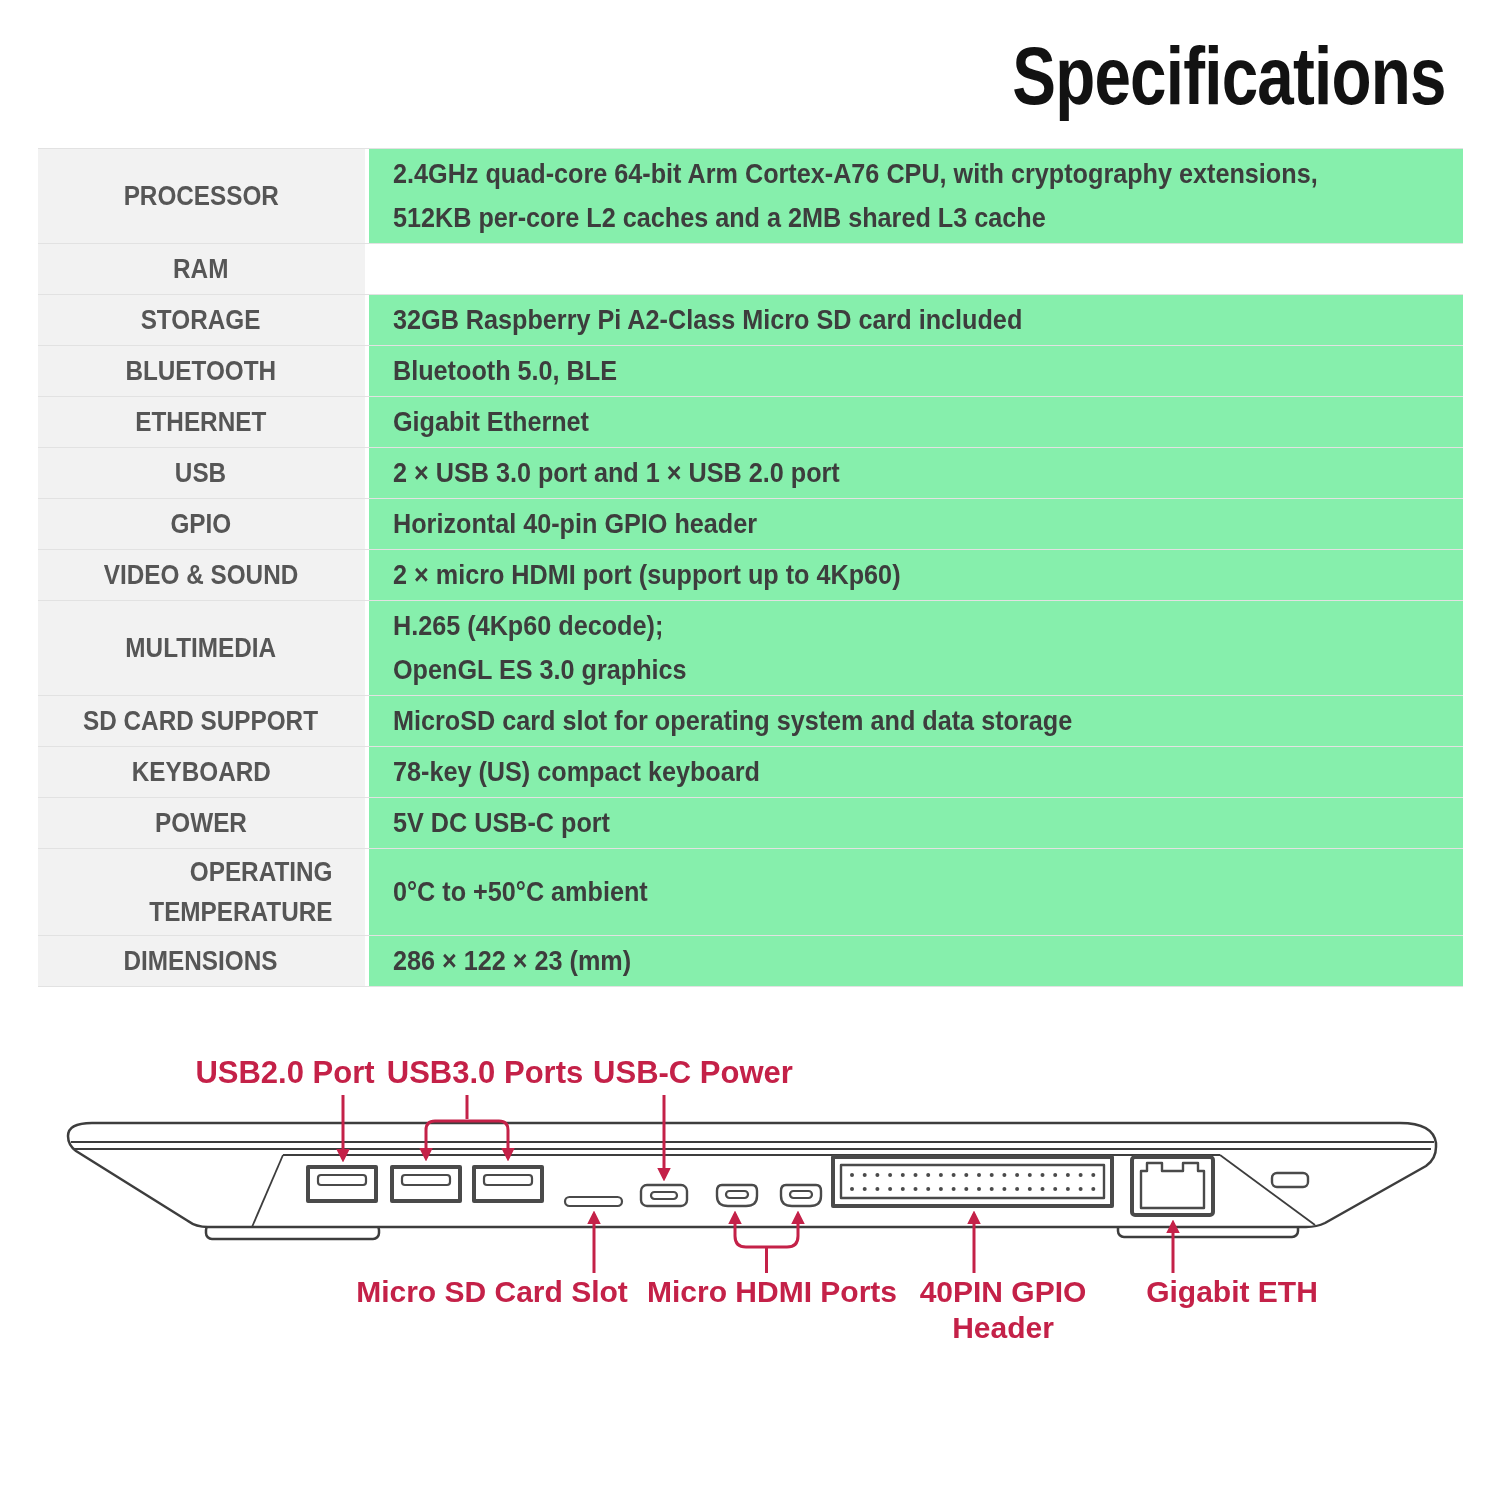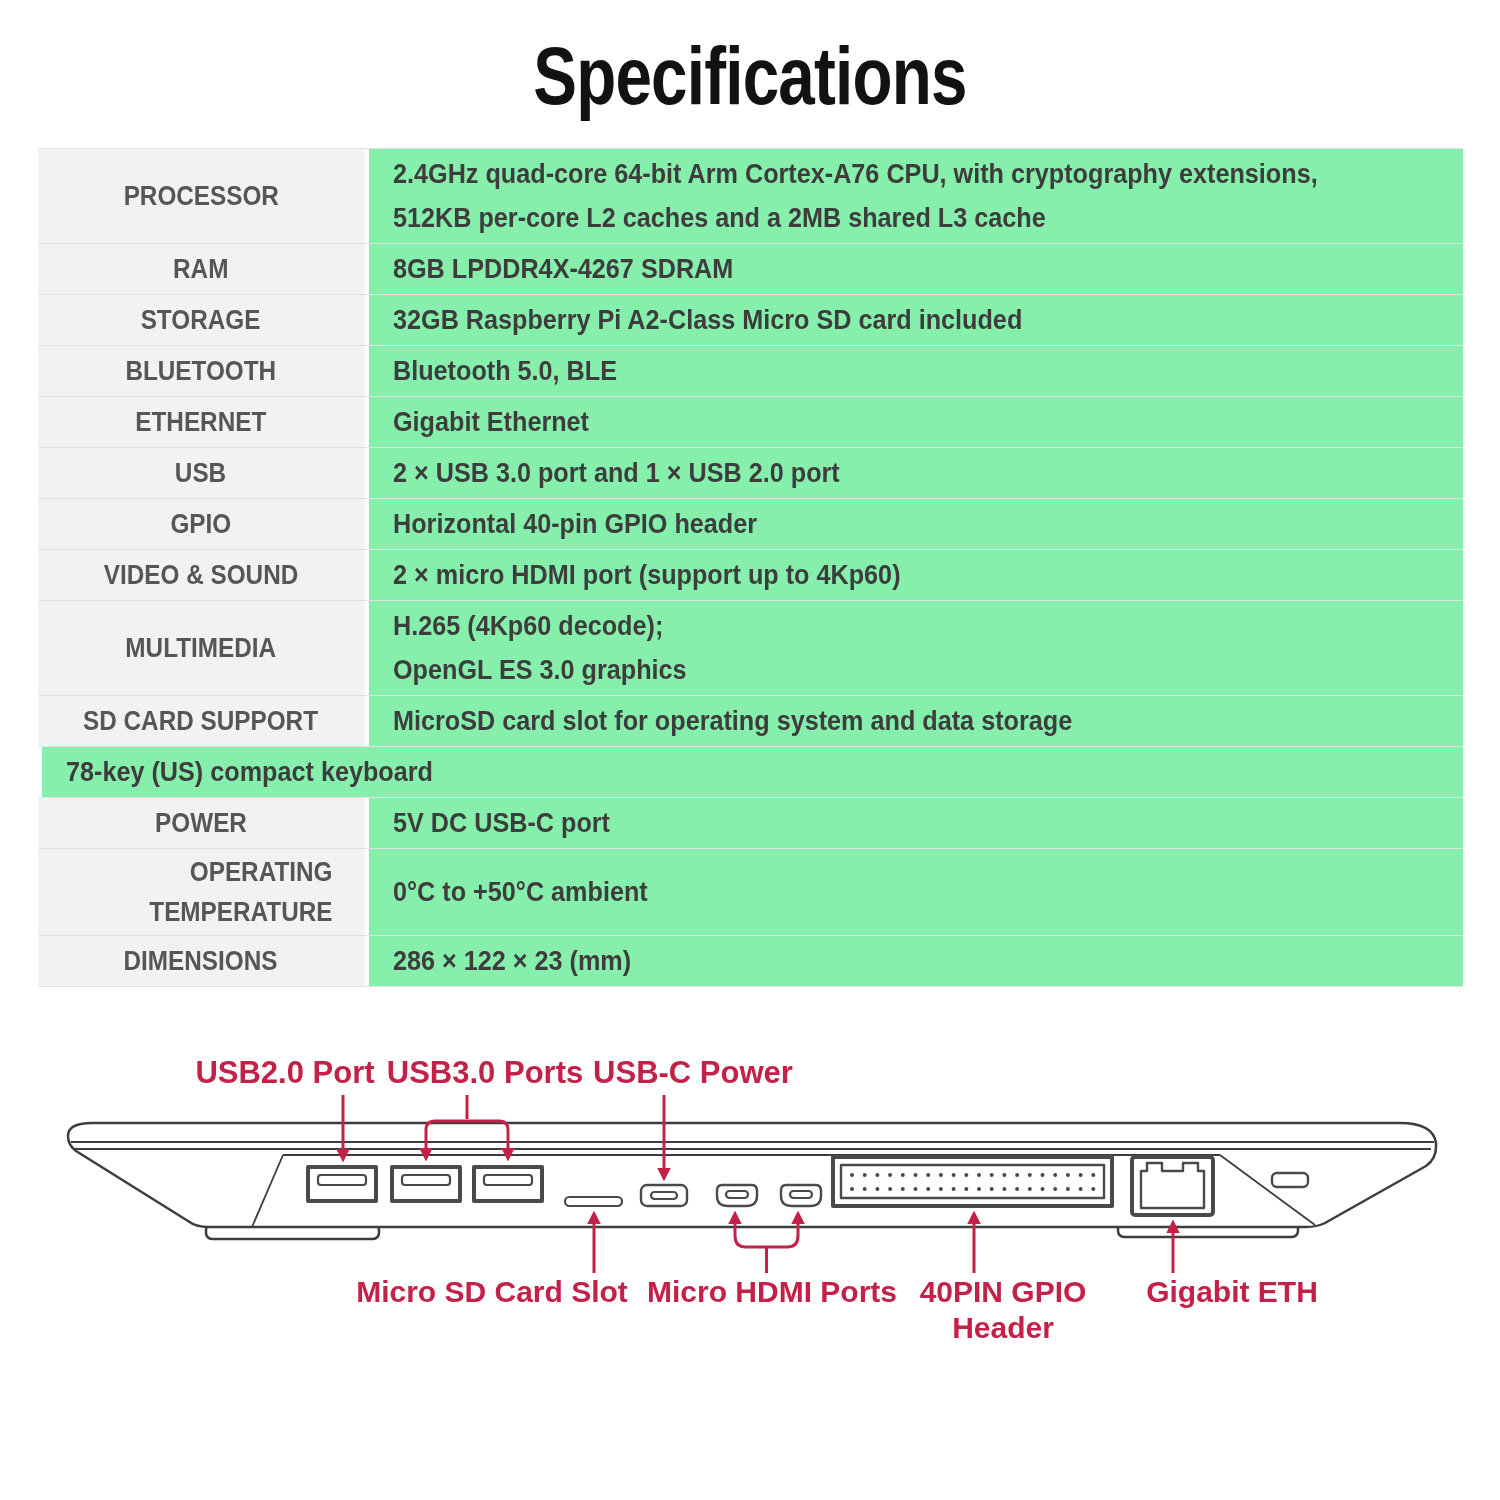--- a/index.html
+++ b/index.html
@@ -16,21 +16,21 @@
   html,body{margin:0;padding:0;}
   body{
     width:1500px;height:1500px;
     background:#ffffff;
     font-family:"Liberation Sans",sans-serif;
     overflow:hidden;
   }
   
   .page-title{
     margin:30px 0 0 0;
-    text-align:center;
+    text-align:right;
     font-size:82px;
     font-weight:bold;
     color:var(--title-text);
     line-height:1.12;
     letter-spacing:-1px;
   }
   .page-title .cond{
     display:inline-block;
     transform:scaleX(0.80);
     transform-origin:50% 50%;
@@ -127,23 +127,20 @@
       <span class="spec-value-text">2.4GHz quad-core 64-bit Arm Cortex-A76 CPU, with cryptography extensions,
 512KB per-core L2 caches and a 2MB shared L3 cache</span>
     </div>
   </div>
 
   <div class="spec-row">
     <div class="spec-label-cell">
       <span class="spec-label-text">RAM</span>
     </div>
     <div class="col-gap"></div>
-    <div class="spec-value-cell">
-      <span class="spec-value-text">8GB LPDDR4X-4267 SDRAM</span>
-    </div>
   </div>
 
   <div class="spec-row">
     <div class="spec-label-cell">
       <span class="spec-label-text">STORAGE</span>
     </div>
     <div class="col-gap"></div>
     <div class="spec-value-cell">
       <span class="spec-value-text">32GB Raspberry Pi A2-Class Micro SD card included</span>
     </div>
@@ -215,20 +212,23 @@
     <div class="spec-label-cell">
       <span class="spec-label-text">SD CARD SUPPORT</span>
     </div>
     <div class="col-gap"></div>
     <div class="spec-value-cell">
       <span class="spec-value-text">MicroSD card slot for operating system and data storage</span>
     </div>
   </div>
 
   <div class="spec-row">
+    <div class="spec-label-cell">
+      <span class="spec-label-text">KEYBOARD</span>
+    </div>
     <div class="col-gap"></div>
     <div class="spec-value-cell">
       <span class="spec-value-text">78-key (US) compact keyboard</span>
     </div>
   </div>
 
   <div class="spec-row">
     <div class="spec-label-cell">
       <span class="spec-label-text">POWER</span>
     </div>

